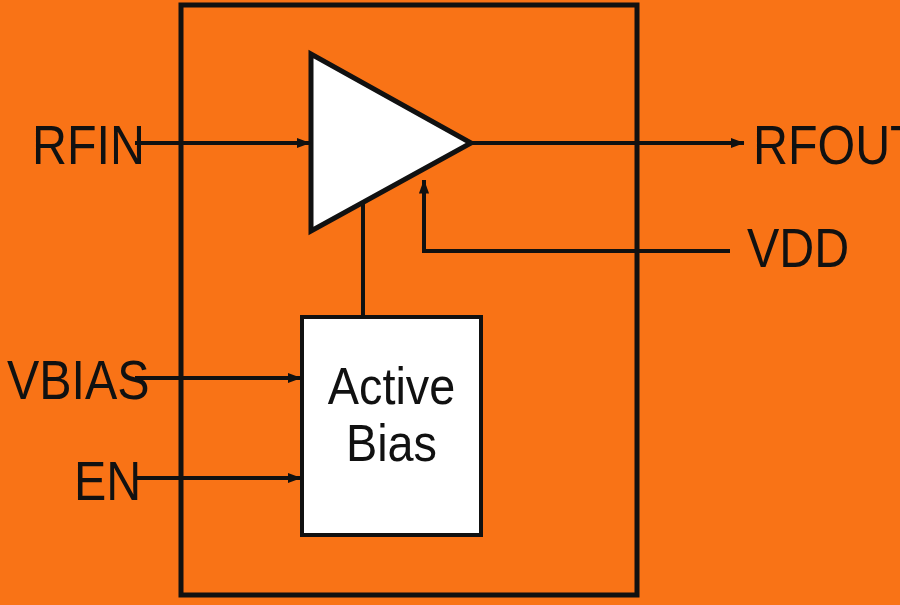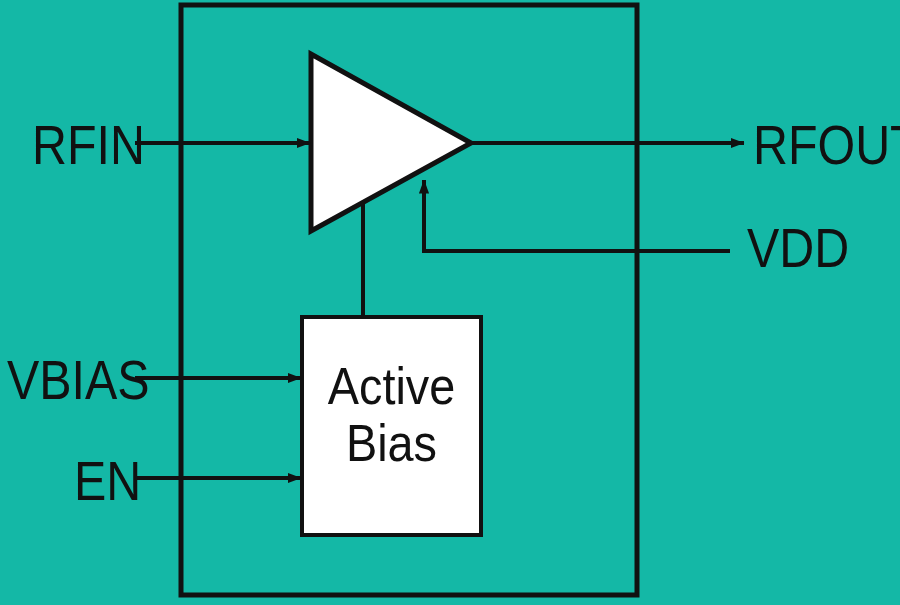--- a/index.html
+++ b/index.html
@@ -4,21 +4,21 @@
 <style>
   html, body {
     margin: 0;
     padding: 0;
     background: #ffffff;
   }
   #canvas {
     position: relative;
     width: 900px;
     height: 605px;
-    background: #14b8a6;
+    background: #f97316;
     overflow: hidden;
     font-family: "Liberation Sans", "DejaVu Sans", sans-serif;
   }
   #diagram-svg {
     position: absolute;
     left: 0;
     top: 0;
     width: 900px;
     height: 605px;
   }

